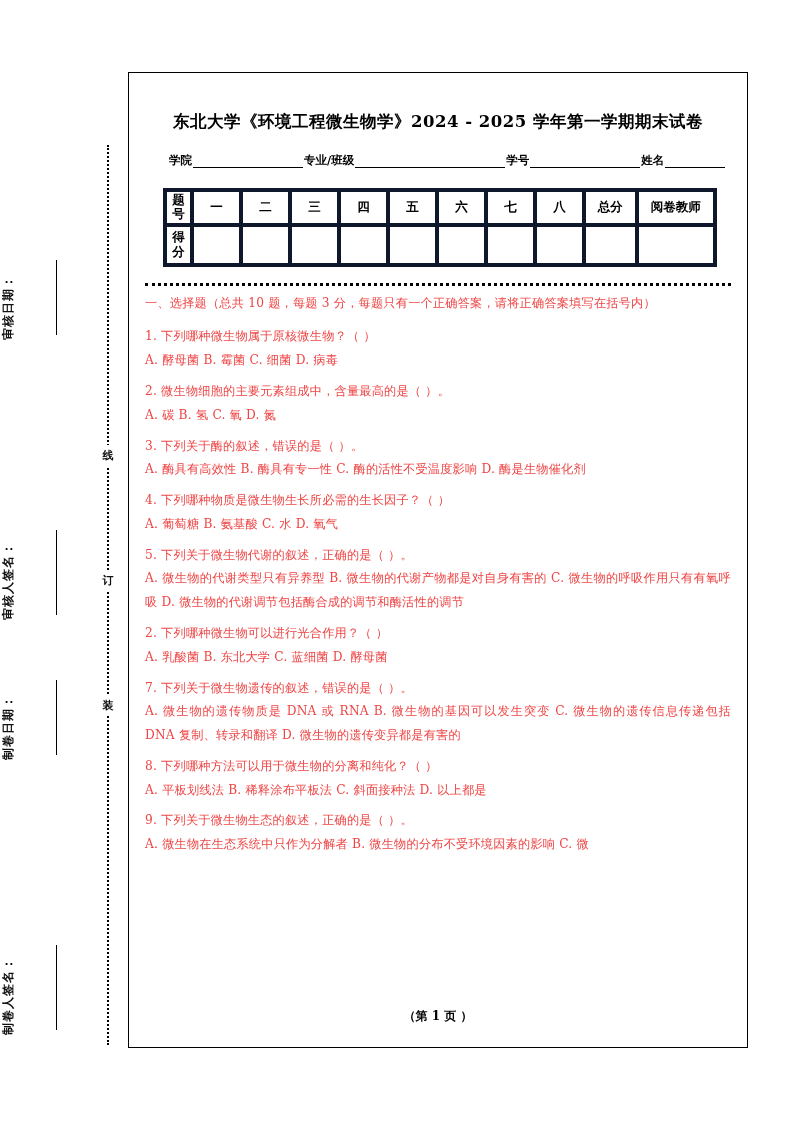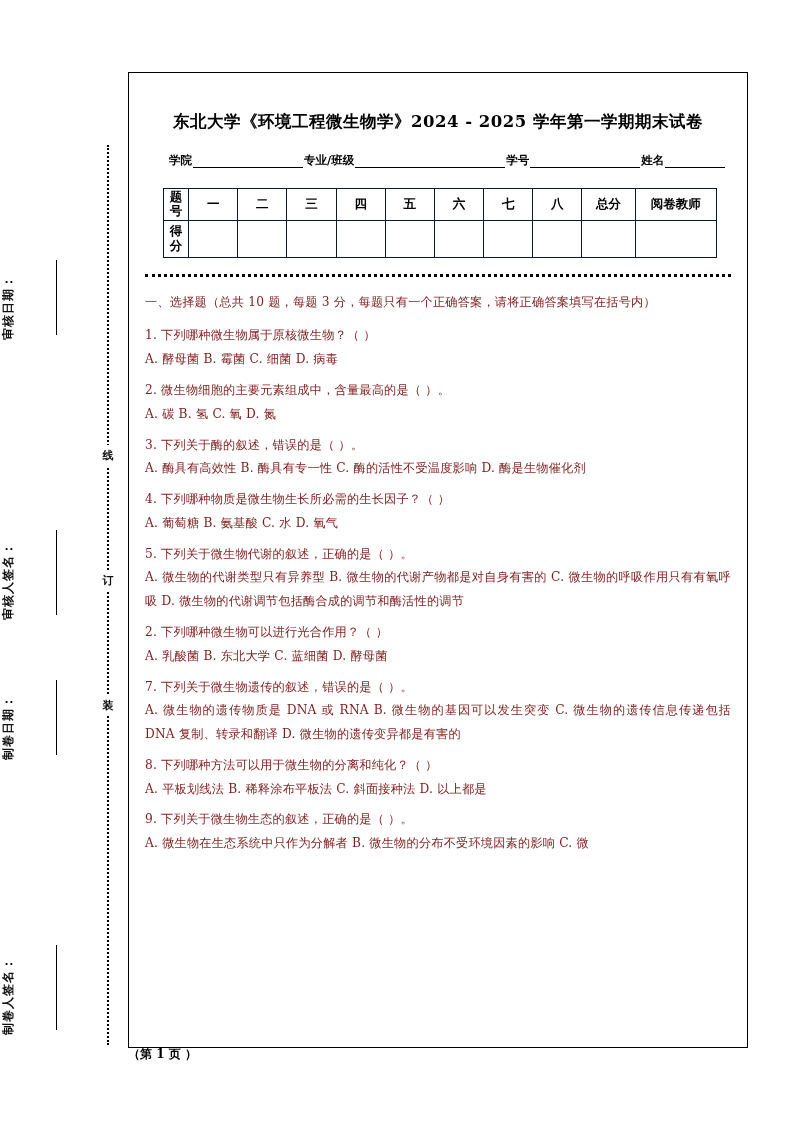--- a/index.html
+++ b/index.html
@@ -116,62 +116,62 @@
   
   #score-table {
     margin: 20px 14px 0 18px;
     border-collapse: collapse;
     width: calc(100% - 32px);
     font-family: "DejaVu Serif", "Liberation Serif", serif;
     font-size: 12.5px;
     font-weight: bold;
   }
   #score-table td {
-    border: 1px solid #0f172a;
+    border: 4px solid #0f172a;
     text-align: center;
     vertical-align: middle;
     height: 22px;
     padding: 1px 0;
   }
   #score-table td.hdr-narrow { width: 24px; line-height: 1.15; }
   #score-table td.col { width: 48px; }
   #score-table td.col-total { width: 52px; }
   #score-table td.col-teacher { width: 80px; line-height: 1.15; }
   #score-table tr.row-score td { height: 34px; }
 
   
   #dot-sep {
     margin: 16px 0 0 0;
     border-top: 3px dotted #000;
     height: 0;
   }
 
   
   #questions {
-    margin-top: 14px;
+    margin-top: 6px;
     font-family: "DejaVu Serif", "Liberation Serif", serif;
     font-size: 12.2px;
     line-height: 1.95;
-    color: #7f1d1d;
+    color: #ef4444;
     letter-spacing: 0.2px;
   }
   .q-block { margin: 0 0 7px 0; }
   .q-stem, .q-opts, .section-head {
     margin: 0;
     text-align: justify;
   }
   .section-head { margin-bottom: 10px; }
 
   
   #footer {
     position: absolute;
     left: 128px;
-    top: 1046px;
+    top: 1008px;
     width: 620px;
-    text-align: left;
+    text-align: center;
     font-family: "DejaVu Serif", "Liberation Serif", serif;
     font-size: 12px;
     font-weight: bold;
   }
 </style>
 </head>
 <body>
 
 <div id="sidebar">
   <div class="side-label" style="top:340px;">审核日期：</div>

